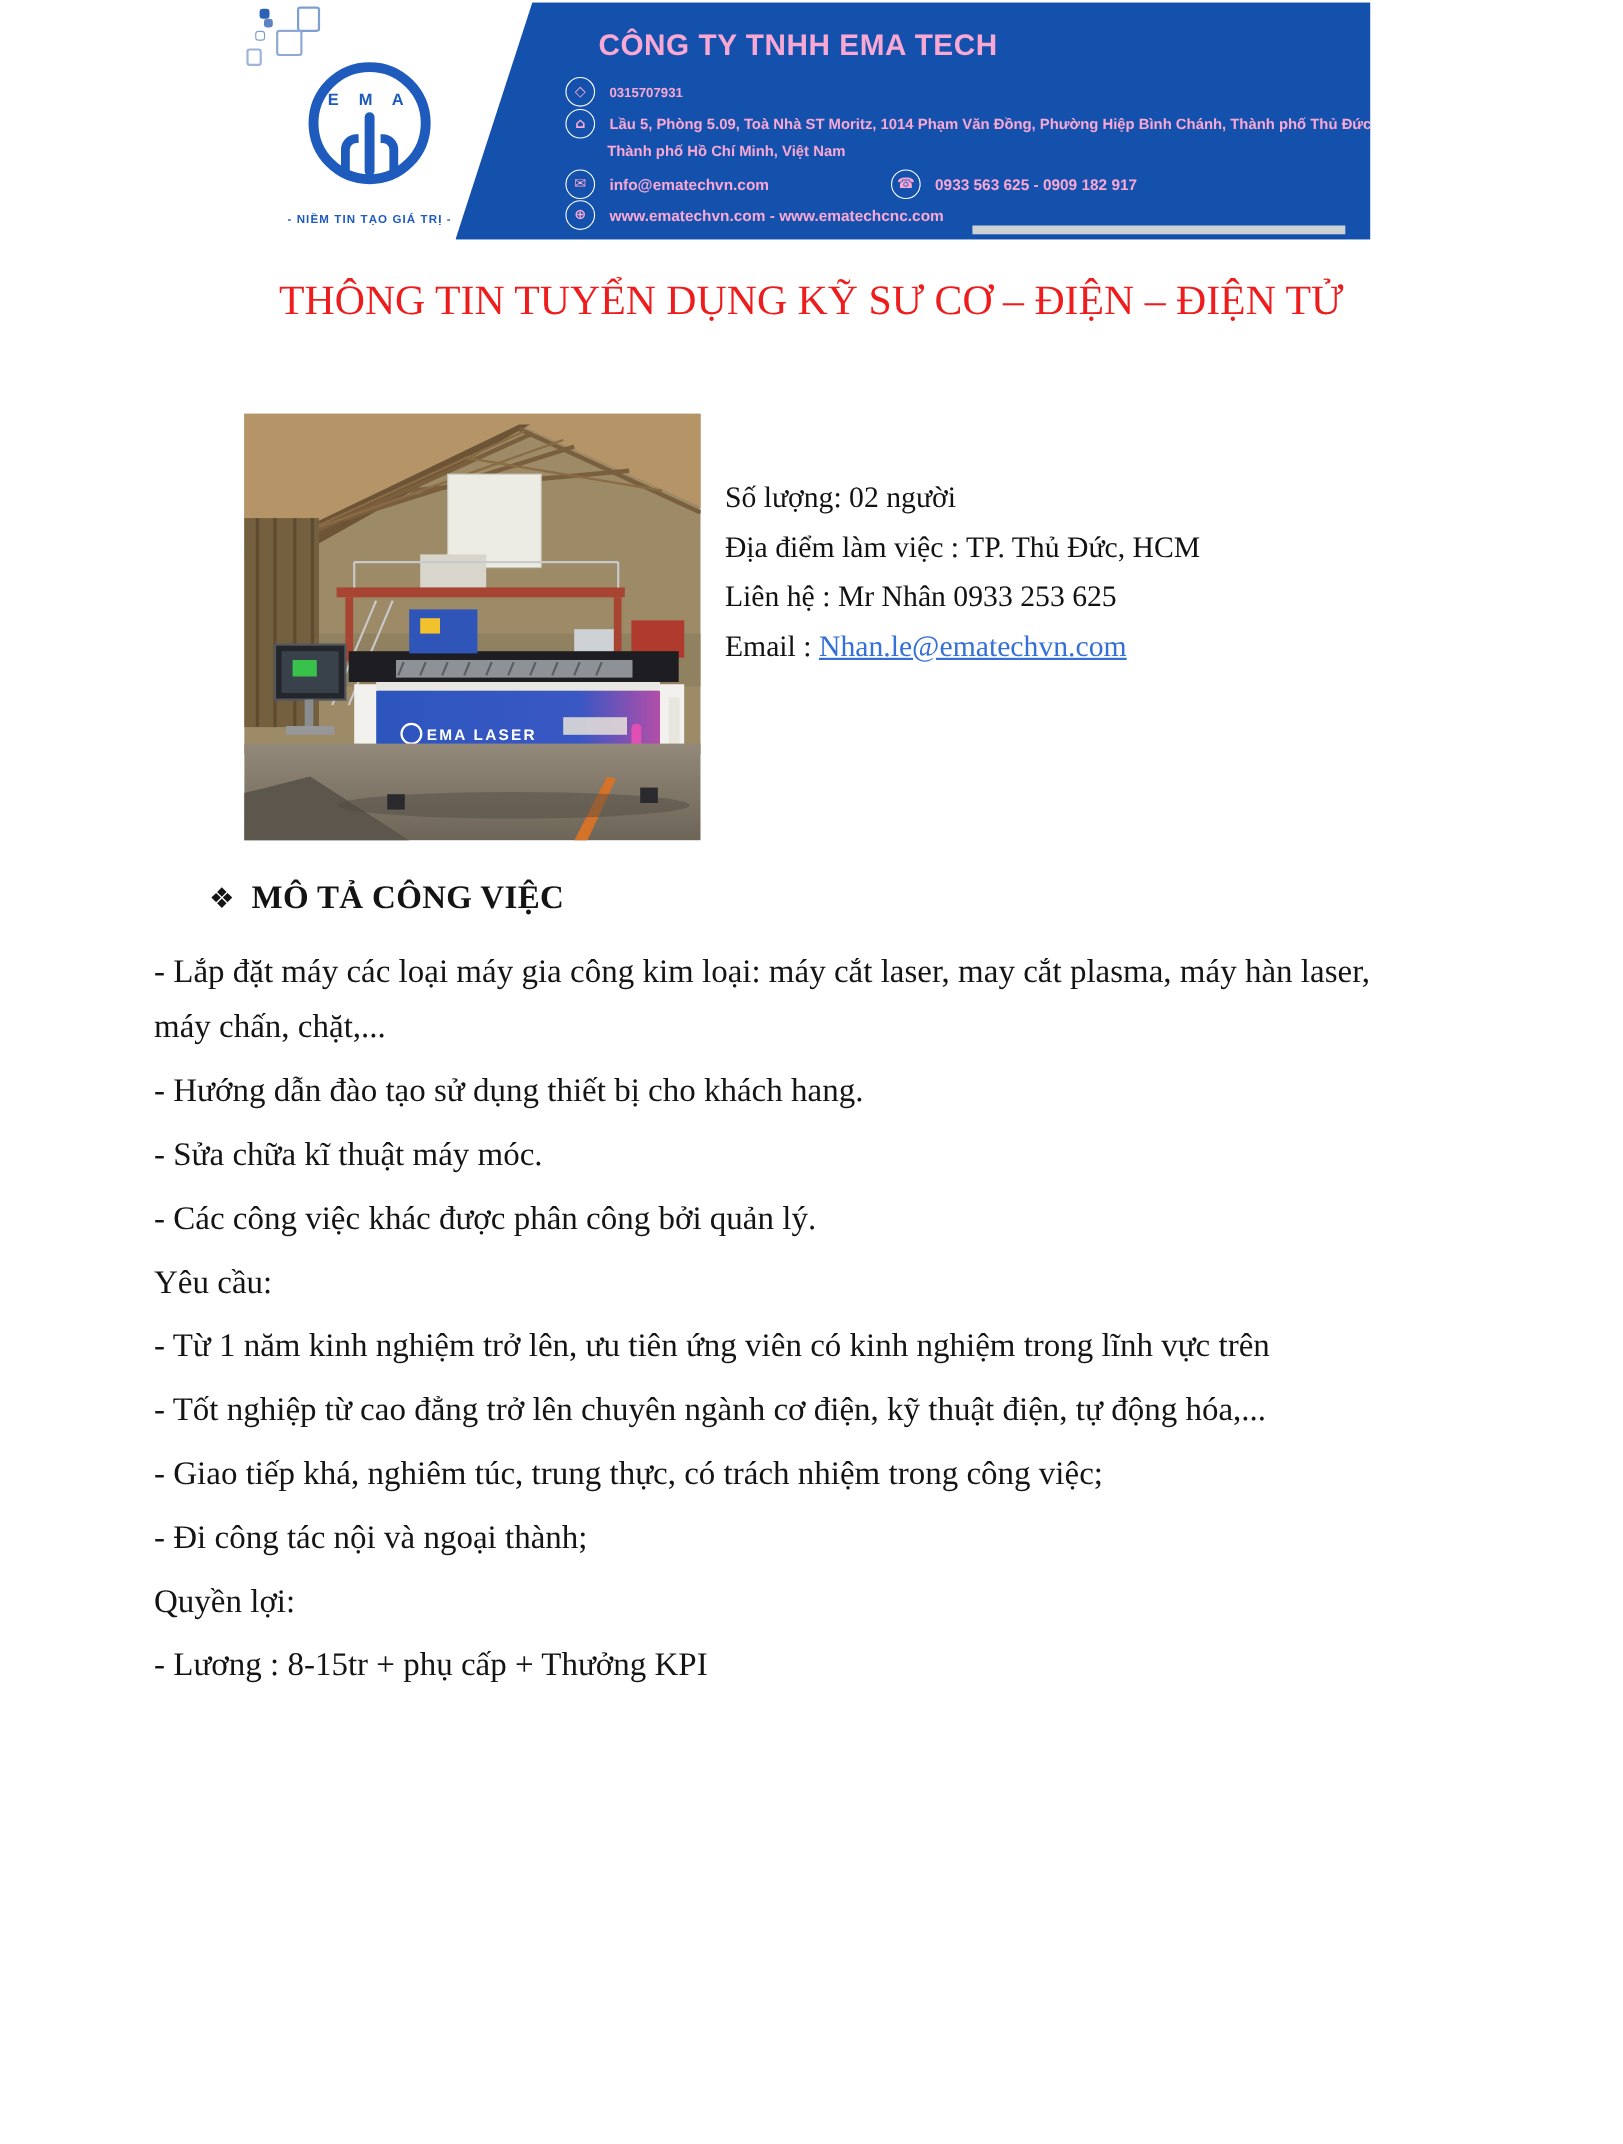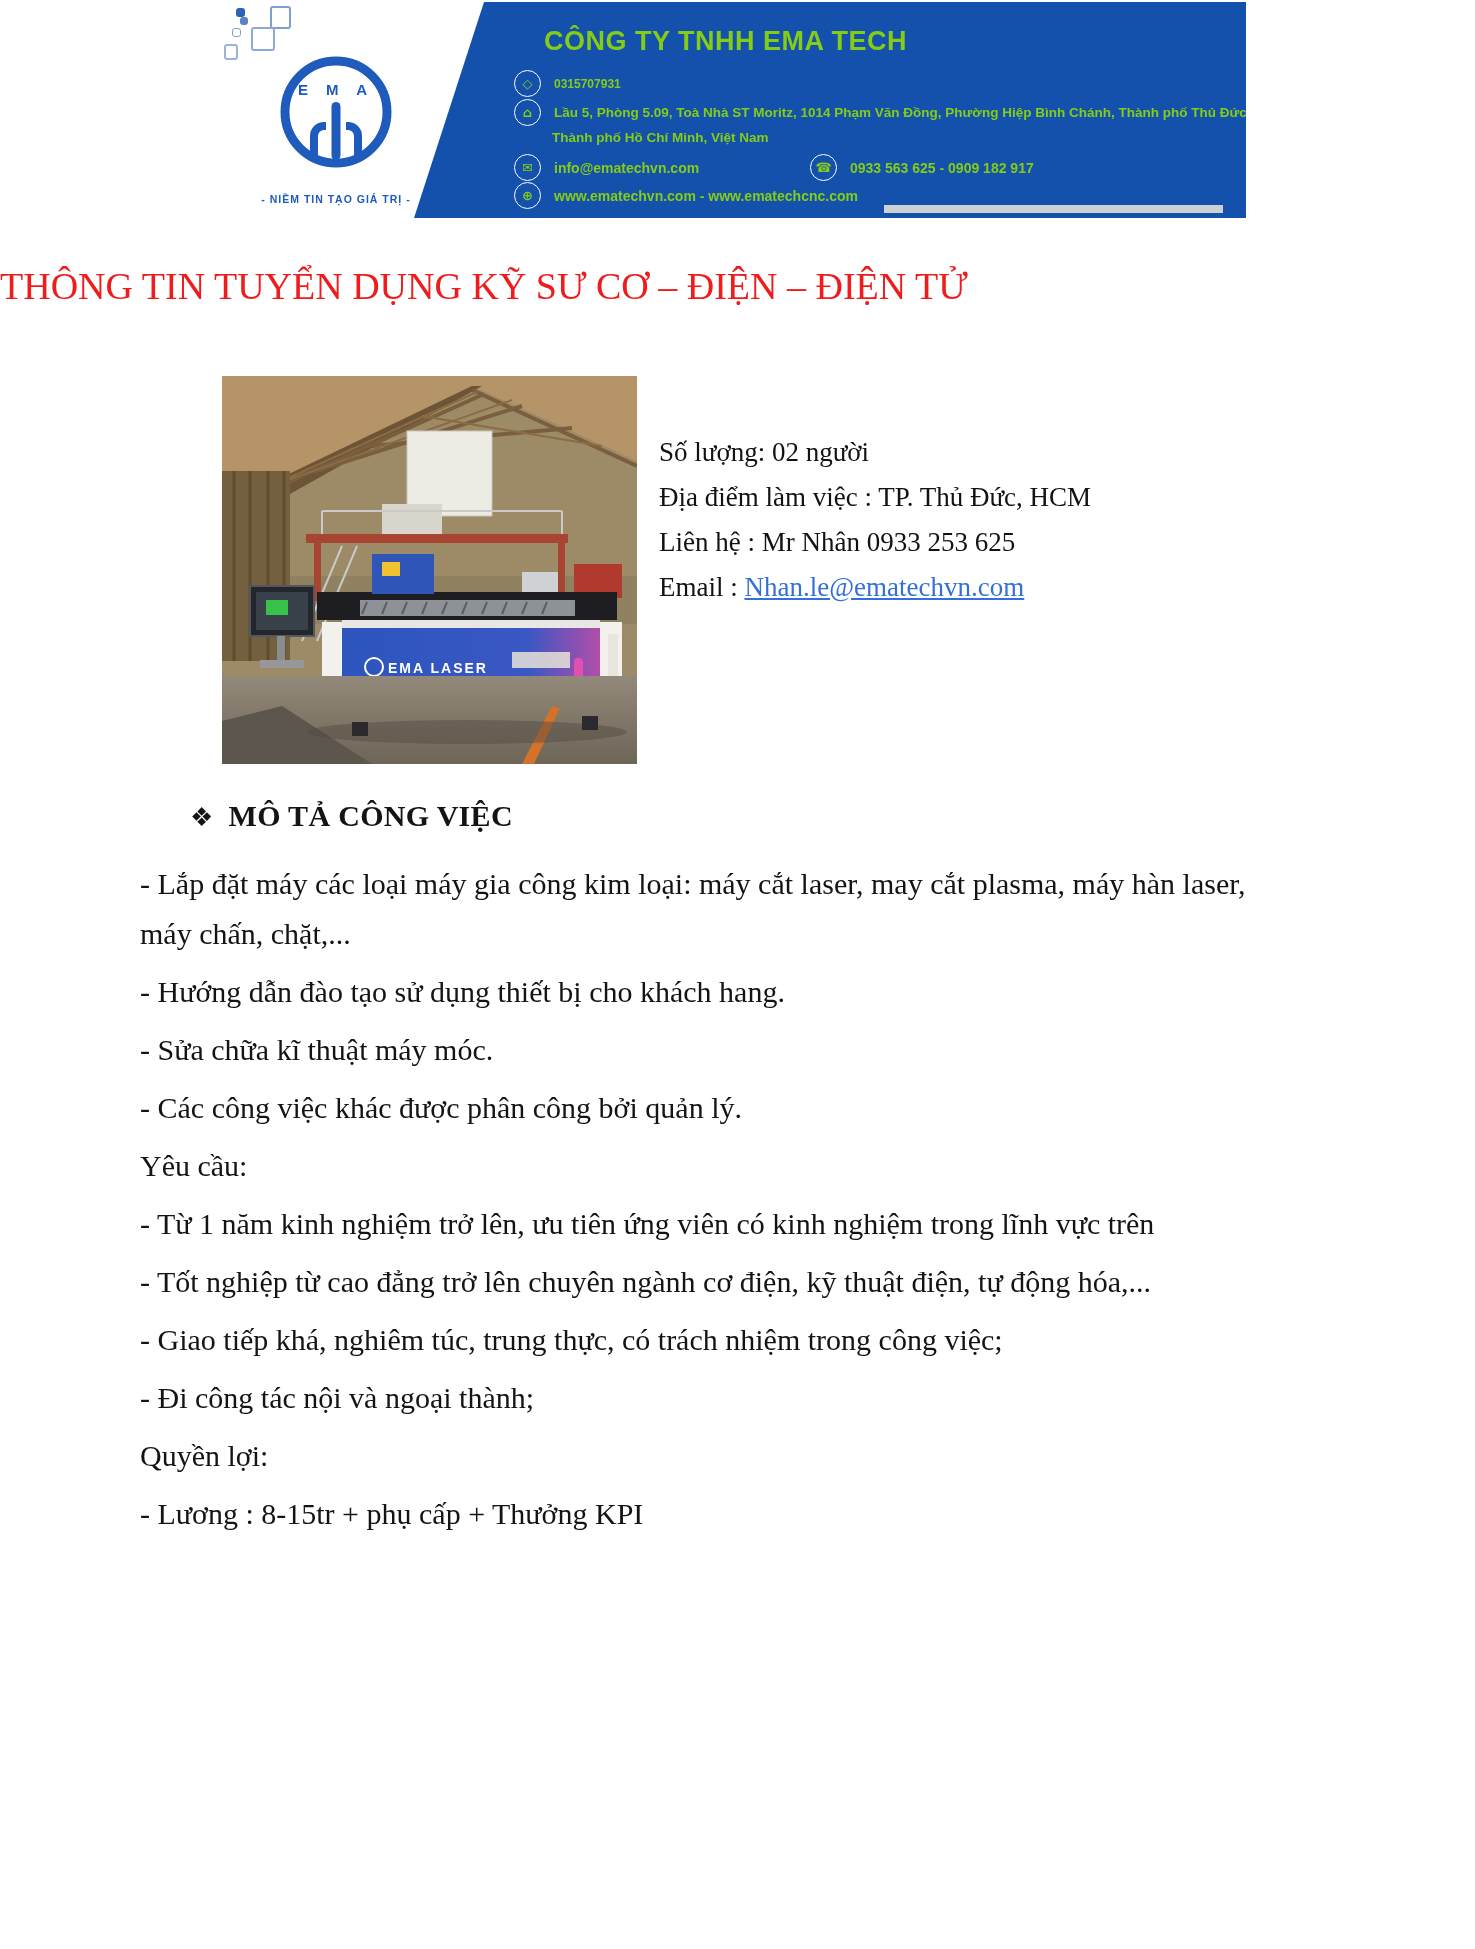--- a/index.html
+++ b/index.html
@@ -10,31 +10,31 @@
   .sq{position:absolute;border-radius:3px;}
 
   
   .logo-wrap{position:absolute;left:256px;top:52px;width:160px;text-align:center;}
   .logo-tagline{margin-top:17px;font-family:"Liberation Sans",sans-serif;
                 font-size:10.5px;font-weight:bold;letter-spacing:1px;color:#1e5bbd;white-space:nowrap;}
 
   
   .banner{position:absolute;left:414px;top:2px;width:832px;height:216px;background:#1451ad;
           clip-path:polygon(70px 0,100% 0,100% 100%,0 100%);
-          color:#84cc16;font-family:"Liberation Sans",sans-serif;}
+          color:#f9a8d4;font-family:"Liberation Sans",sans-serif;}
   .banner-title{position:absolute;left:130px;top:24px;font-size:27px;font-weight:bold;letter-spacing:.5px;}
   .brow{position:absolute;display:flex;align-items:center;gap:13px;font-weight:bold;font-size:14px;white-space:nowrap;}
   .bicon{width:25px;height:25px;border:1.6px solid #fff;border-radius:50%;display:flex;
          align-items:center;justify-content:center;font-size:13px;line-height:1;
          font-family:"DejaVu Sans",sans-serif;flex:0 0 auto;}
   .addr{font-size:13.5px;}
   .bar{position:absolute;left:470px;top:203px;width:339px;height:8px;background:#ccd1d6;}
 
   
-  .doc-title{position:absolute;left:0;top:264px;width:100%;margin:0;text-align:left;
+  .doc-title{position:absolute;left:0;top:251px;width:100%;margin:0;text-align:center;
              color:#ee1c1c;font-size:38px;font-weight:normal;letter-spacing:0;}
 
   
   .photo{position:absolute;left:222px;top:376px;width:442px;height:388px;}
 
   
   .job-info{position:absolute;left:659px;top:430px;font-size:27px;line-height:45px;color:#121212;}
   .job-info a{color:#3470d8;text-decoration:underline;cursor:pointer;}
 
   

